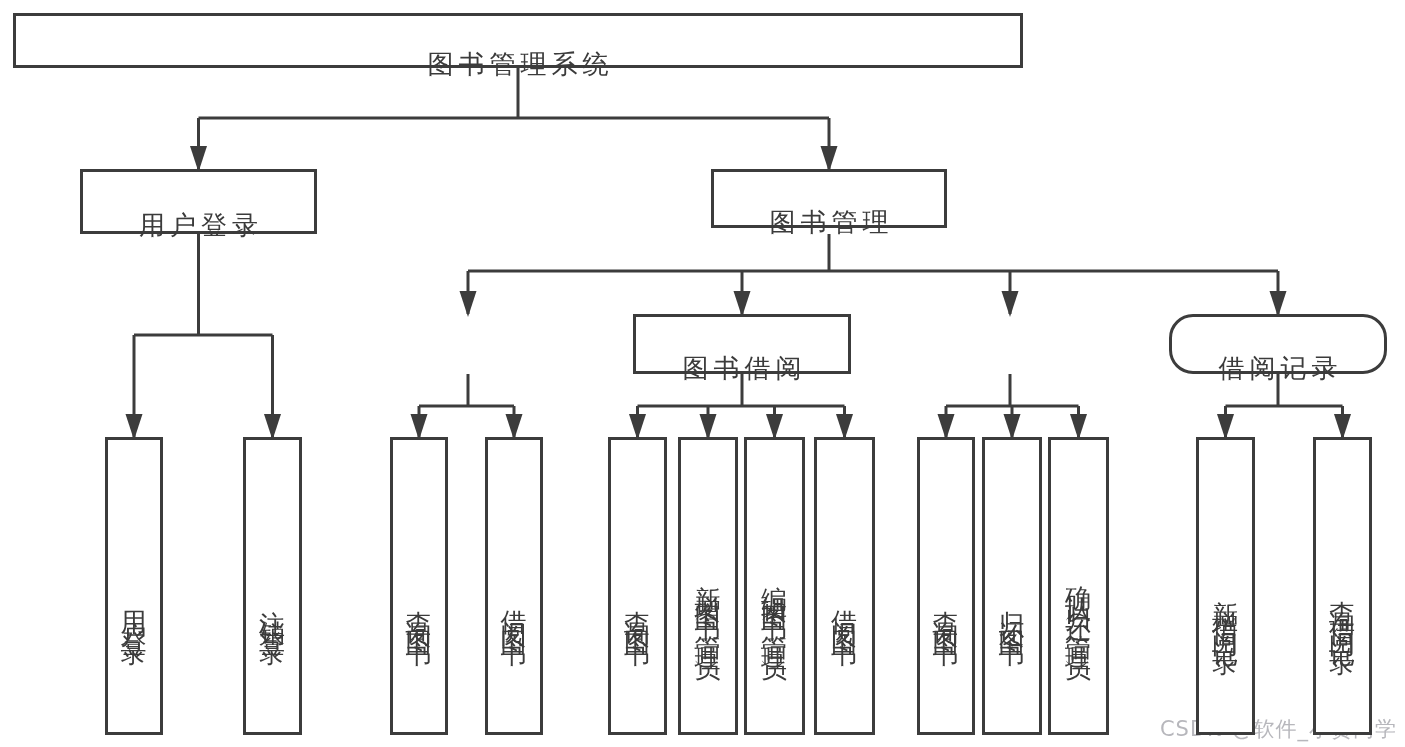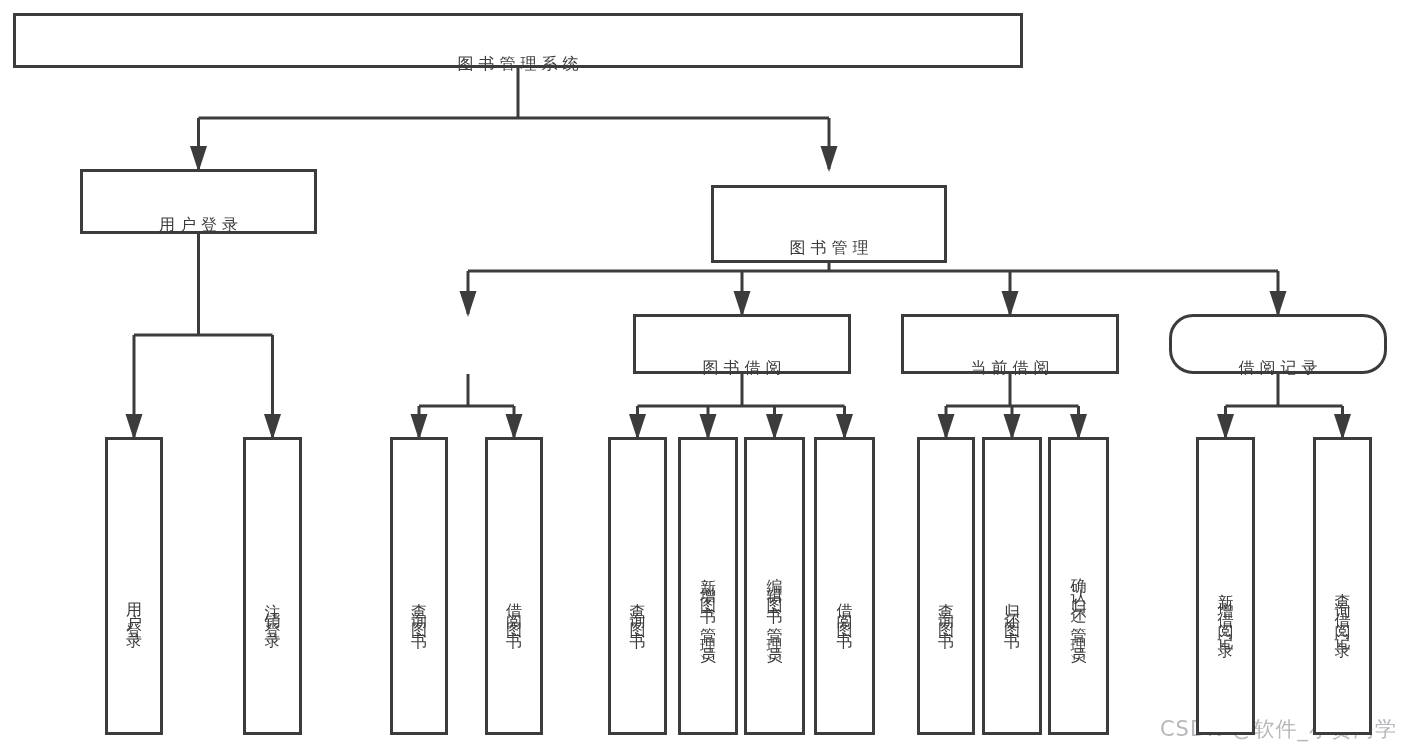--- a/index.html
+++ b/index.html
@@ -42,21 +42,21 @@
     position: absolute;
     box-sizing: border-box;
     border: 3px solid var(--line);
     background: var(--bg);
     display: flex;
     align-items: center;
     justify-content: center;
     color: var(--text);
   }
   .node .label {
-    font-size: 16px;
+    font-size: 26px;
     white-space: nowrap;
     margin-top: 48px;
   }
   .node.h .label {
     letter-spacing: 5px;
     padding-left: 5px;
   }
   .node.v .label {
     writing-mode: vertical-rl;
     text-orientation: mixed;
@@ -133,28 +133,25 @@
       <polygon points="1334,414 1351,414 1342.5,440" class="arrowhead"></polygon>
     </svg>
 
   <div class="watermark">CSDN @软件_小贺同学</div>
 <div class="node h" style="left: 13px; top: 13px; width: 1010px; height: 55px;">
       <span class="label">图书管理系统</span>
     </div>
     <div class="node h" style="left: 80px; top: 169px; width: 237px; height: 65px;">
       <span class="label">用户登录</span>
     </div>
-    <div class="node h" style="left: 711px; top: 185px; width: 236px; height: 78px;">
+    <div class="node h" style="left: 711px; top: 169px; width: 236px; height: 59px;">
       <span class="label">图书管理</span>
     </div>
     <div class="node h" style="left: 633px; top: 314px; width: 218px; height: 60px; align-items: center;">
       <span class="label">图书借阅</span>
-    </div>
-    <div class="node h" style="left: 901px; top: 314px; width: 218px; height: 60px;">
-      <span class="label">当前借阅</span>
     </div>
     <div class="node h" style="left: 1169px; top: 314px; width: 218px; height: 60px; border-radius: 24px;">
       <span class="label">借阅记录</span>
     </div>
     <div class="node v" style="left: 105px; top: 437px; width: 58px; height: 298px;">
       <span class="label">用户登录</span>
     </div>
     <div class="node v" style="left: 243px; top: 437px; width: 59px; height: 298px;">
       <span class="label">注销登录</span>
     </div>

